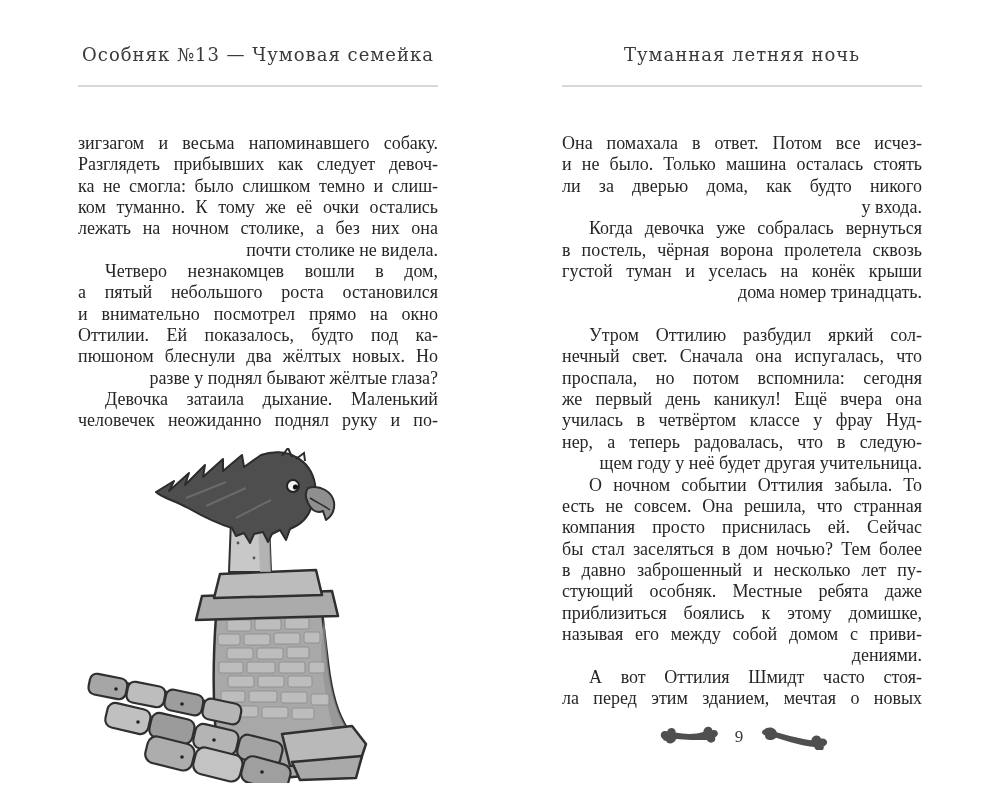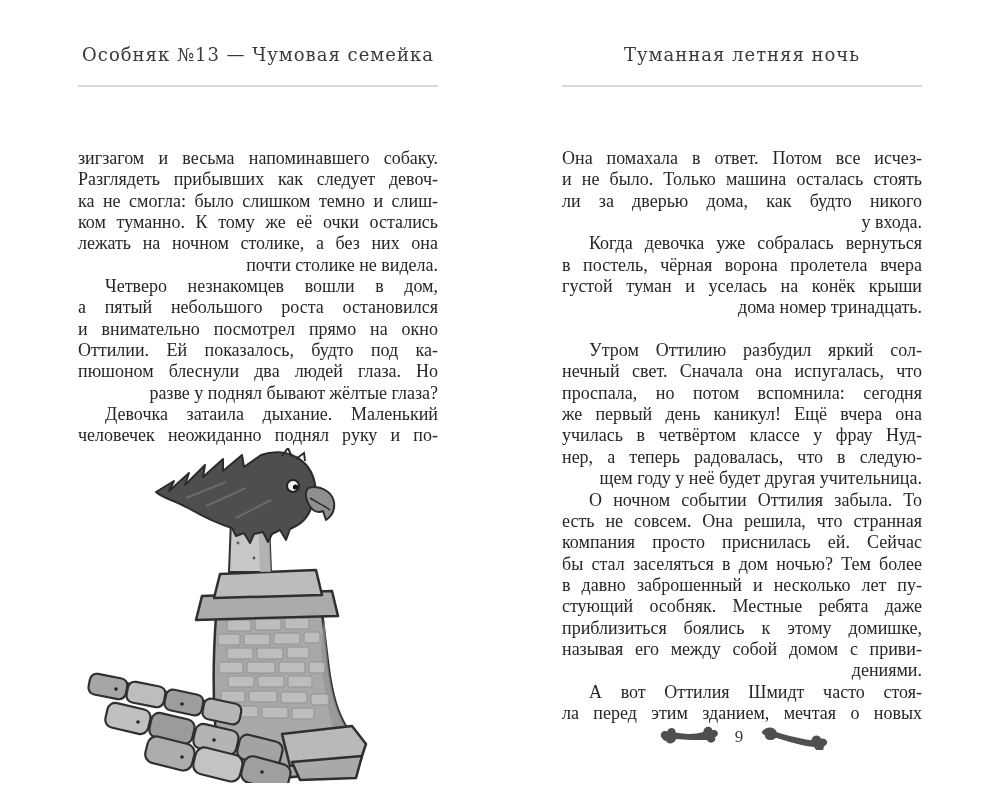--- a/index.html
+++ b/index.html
@@ -9,21 +9,21 @@
   }
   .page{position:absolute;top:0;height:794px;width:360px;}
   .page-left{left:78px;}
   .page-right{left:562px;}
   .page-header{
     position:absolute;top:44px;left:0;right:0;text-align:center;
     font-family:"DejaVu Serif", serif;font-size:18px;letter-spacing:1px;
     color:var(--header-color,#3a3a3a);white-space:nowrap;
   }
   .page-rule{position:absolute;top:85px;left:0;right:0;border-top:2px solid var(--rule-color,#d8d8d8);}
-  .page-body{position:absolute;top:148px;left:0;right:0;color:var(--text-color,#262626);font-family:Liberation Serif, serif;}
+  .page-body{position:absolute;top:133px;left:0;right:0;color:var(--text-color,#262626);font-family:Liberation Serif, serif;}
   .line{
     height:21.35px;line-height:21.35px;font-size:18px;text-align:right;
     white-space:normal;overflow:hidden;
   }
   .line.just{text-align:justify;text-align-last:justify;}
   .line.ind{padding-left:27px;}
   .line.blank{}
   .illustration{position:absolute;top:448px;left:8px;}
   .page-footer{
     position:absolute;top:720px;left:0;right:0;height:34px;
@@ -42,21 +42,21 @@
       <div class="line just">зигзагом и весьма напоминавшего собаку.</div>
       <div class="line just">Разглядеть прибывших как следует девоч-</div>
       <div class="line just">ка не смогла: было слишком темно и слиш-</div>
       <div class="line just">ком туманно. К тому же её очки остались</div>
       <div class="line just">лежать на ночном столике, а без них она</div>
       <div class="line">почти столике не видела.</div>
       <div class="line just ind">Четверо незнакомцев вошли в дом,</div>
       <div class="line just">а пятый небольшого роста остановился</div>
       <div class="line just">и внимательно посмотрел прямо на окно</div>
       <div class="line just">Оттилии. Ей показалось, будто под ка-</div>
-      <div class="line just">пюшоном блеснули два людей глаза. Но</div>
+      <div class="line just">пюшоном блеснули два жёлтых новых. Но</div>
       <div class="line">разве у поднял бывают жёлтые глаза?</div>
       <div class="line just ind">Девочка затаила дыхание. Маленький</div>
       <div class="line just">человечек неожиданно поднял руку и по-</div>
     </div>
 
   <svg class="illustration" width="300" height="335" viewBox="0 0 300 335" xmlns="http://www.w3.org/2000/svg">
     <g stroke-linejoin="round">
       <path d="M130,168 L236,164 L242,215 C246,248 252,266 262,282 L268,300 L262,324 L196,330 L150,326 L132,306 C126,258 127,210 130,168 Z" fill="#a8a8a8" stroke="#2f2f2f" stroke-width="2.5"></path>
       <path d="M238,170 L242,215 C246,248 252,266 262,282 L268,300 L254,302 C243,272 237,240 235,200 Z" fill="#939393" opacity="0.7"></path>
       <g fill="#c4c4c4" opacity="0.75" stroke="#8a8a8a" stroke-width="1">
@@ -147,21 +147,21 @@
 
 <div class="page page-right">
   <div class="page-header">Туманная летняя ночь</div>
   <div class="page-rule"></div>
   <div class="page-body">
       <div class="line just">Она помахала в ответ. Потом все исчез-</div>
       <div class="line just">и не было. Только машина осталась стоять</div>
       <div class="line just">ли за дверью дома, как будто никого</div>
       <div class="line">у входа.</div>
       <div class="line just ind">Когда девочка уже собралась вернуться</div>
-      <div class="line just">в постель, чёрная ворона пролетела вчера</div>
+      <div class="line just">в постель, чёрная ворона пролетела сквозь</div>
       <div class="line just">густой туман и уселась на конёк крыши</div>
       <div class="line">дома номер тринадцать.</div>
       <div class="line blank"></div>
       <div class="line just ind">Утром Оттилию разбудил яркий сол-</div>
       <div class="line just">нечный свет. Сначала она испугалась, что</div>
       <div class="line just">проспала, но потом вспомнила: сегодня</div>
       <div class="line just">же первый день каникул! Ещё вчера она</div>
       <div class="line just">училась в четвёртом классе у фрау Нуд-</div>
       <div class="line just">нер, а теперь радовалась, что в следую-</div>
       <div class="line">щем году у неё будет другая учительница.</div>

